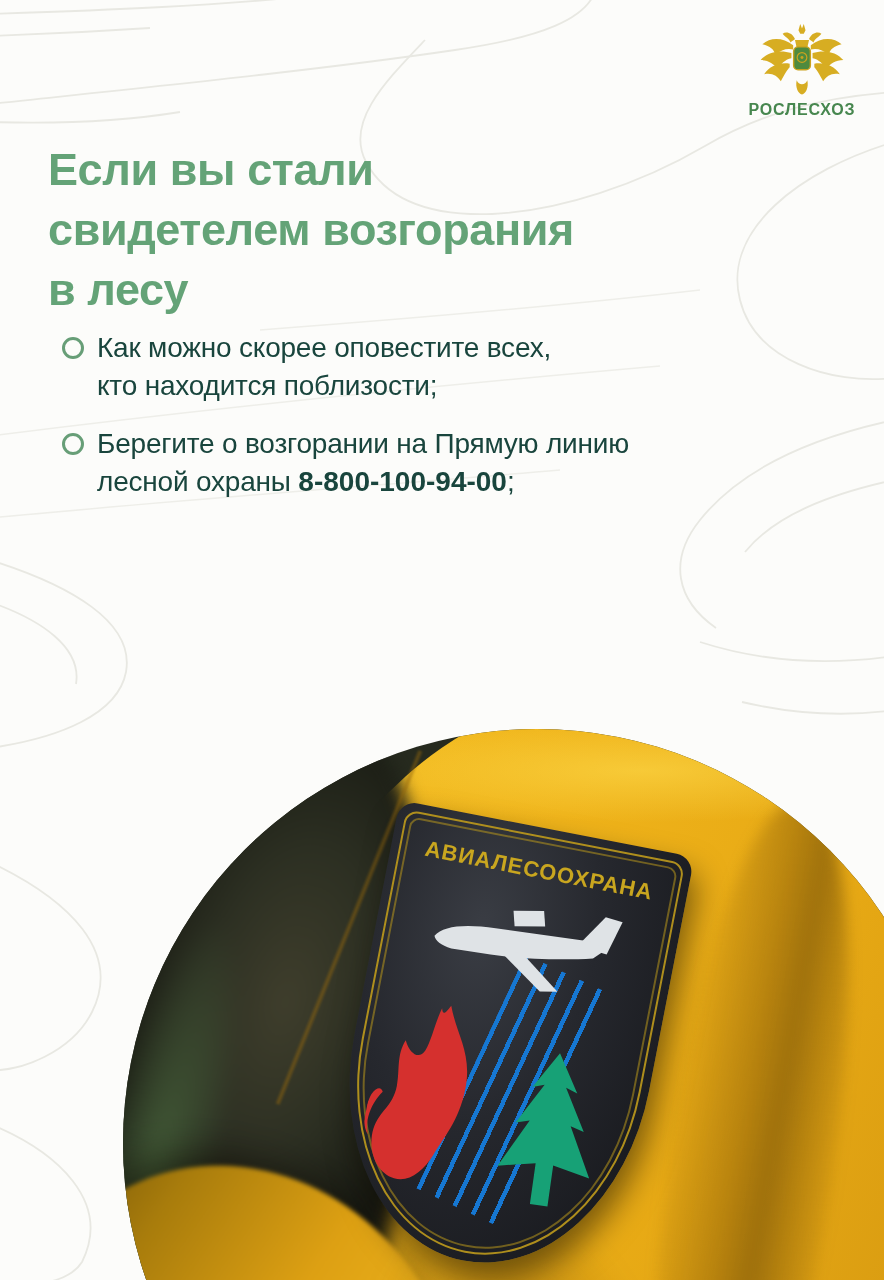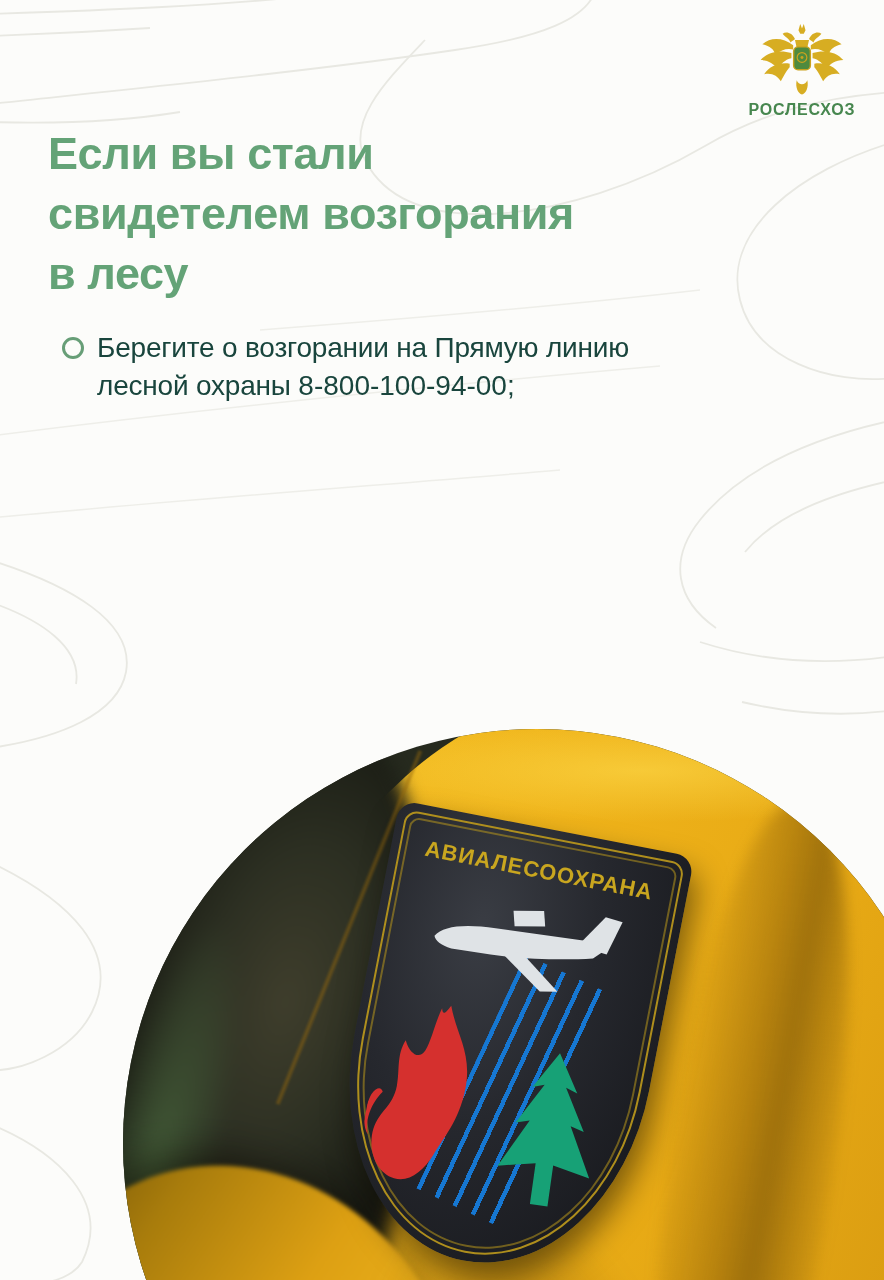--- a/index.html
+++ b/index.html
@@ -10,34 +10,34 @@
   }
   svg.topo { position:absolute; inset:0; z-index:0; }
 
   
   .logo { position:absolute; left:736px; top:24px; width:132px; text-align:center; z-index:2; }
   .logo svg { display:block; margin:0 auto; }
   .wordmark { margin-top:3px; font-size:16px; font-weight:700; color:#47874f; letter-spacing:0.8px; }
 
   
   .heading {
-    position:absolute; left:48px; top:124px; z-index:2;
+    position:absolute; left:48px; top:140px; z-index:2;
     font-size:45px; line-height:60px; font-weight:700; color:#64a377;
     letter-spacing:-0.4px; white-space:pre-line;
   }
 
   
   .list { position:absolute; left:62px; top:329px; width:640px; list-style:none; z-index:2; }
   .item { display:flex; align-items:flex-start; margin-bottom:20px; }
   .marker {
     flex:none; width:22px; height:22px; margin-top:8px; margin-right:13px;
     border:3.5px solid #679e77; border-radius:50%; background:transparent;
   }
   .itext { font-size:28px; line-height:38px; color:#19453d; white-space:pre-line; letter-spacing:-0.2px; }
-  .itext b.phone { font-weight:400; letter-spacing:0; }
+  .itext b.phone { font-weight:700; letter-spacing:0; }
 
   
   .photo {
     position:absolute; left:123px; top:729px; width:828px; height:828px;
     border-radius:50%; overflow:hidden; z-index:1; background:#262a1e;
   }
   .sleeve {
     position:absolute; left:8%; top:-4%; width:130%; height:150%;
     border-radius:38% 0 0 30% / 55% 0 0 45%;
     background:
@@ -149,20 +149,25 @@
     <div class="wordmark">РОСЛЕСХОЗ</div>
   </div>
 
   <h1 class="heading">Если вы стали
 свидетелем возгорания
 в лесу</h1>
 
   <ul class="list">
     <li class="item">
       <span class="marker"></span>
+      <p class="itext"><span>Как можно скорее оповестите всех,
+кто находится поблизости;</span><b class="phone"></b><span></span></p>
+    </li>
+    <li class="item">
+      <span class="marker"></span>
       <p class="itext"><span>Берегите о возгорании на Прямую линию
 лесной охраны </span><b class="phone">8-800-100-94-00</b><span>;</span></p>
     </li>
   </ul>
 
   <div class="photo">
     <div class="sleeve"></div>
     <div class="forest"></div>
     <div class="cuff"></div>
     <div class="fold1"></div>

